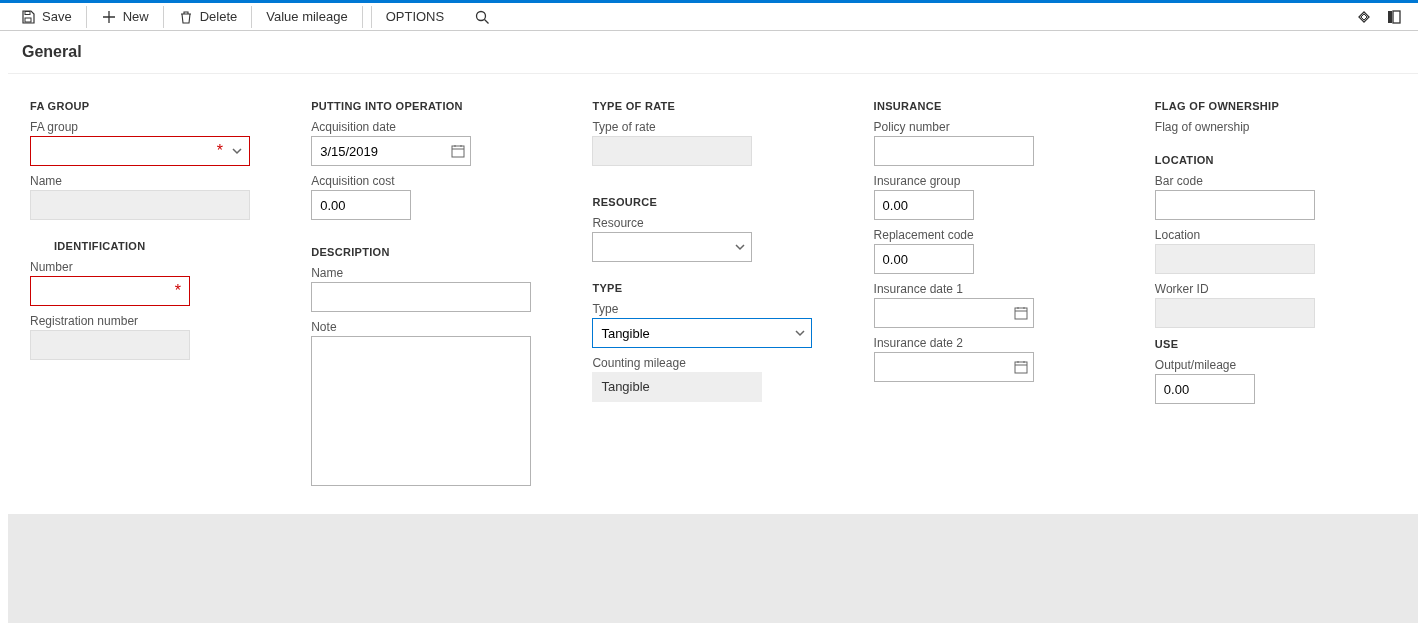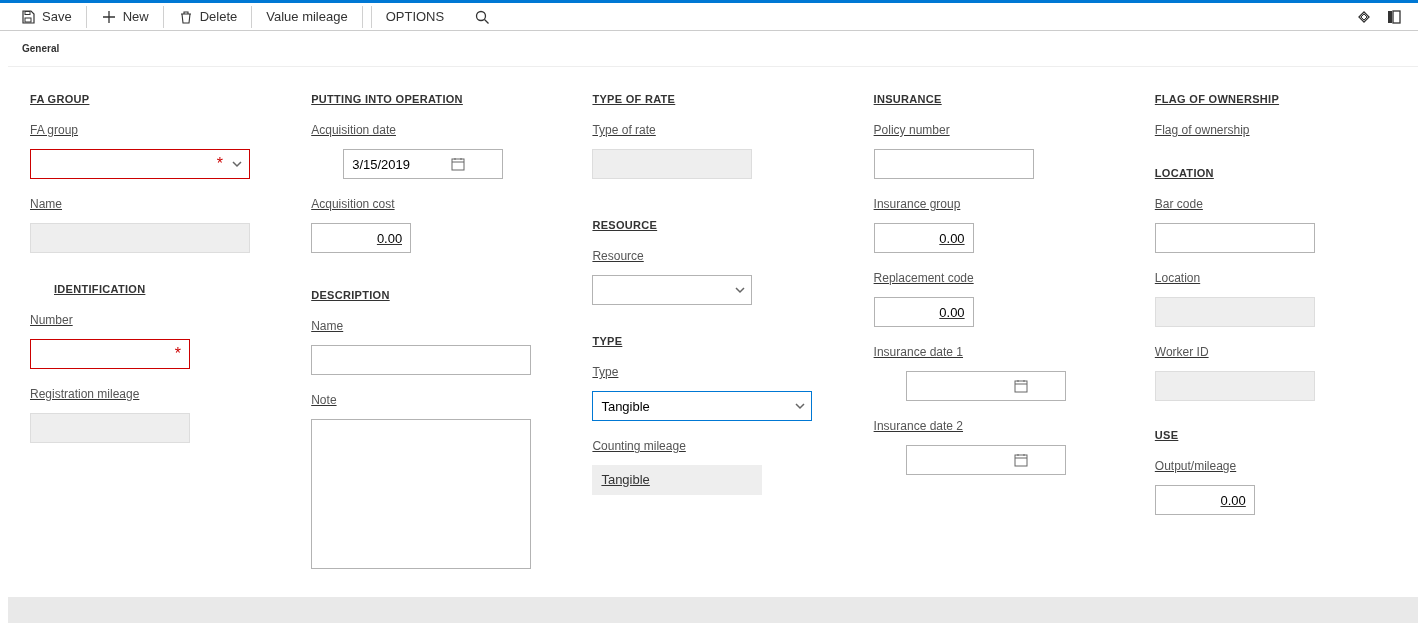--- a/index.html
+++ b/index.html
@@ -78,37 +78,36 @@
     margin-top: 6px;
   }
 
   .fast-tab {
     background: #fff;
     margin: 0 0 20px 0;
   }
   .fast-tab-header {
     padding: 12px 14px;
     font-weight: 600;
-    font-size: 10px;
+    font-size: 16px;
     border-bottom: 1px solid #eee;
   }
   .fast-tab-body {
     display: flex;
     gap: 40px;
     padding: 22px 22px 28px 22px;
     align-items: flex-start;
     flex-wrap: nowrap;
   }
   .col {
     flex: 1 1 0;
     min-width: 200px;
     display: flex;
     flex-direction: column;
-    gap: 12px;
-    text-decoration: underline;
+    gap: 2px;
   }
   .section-label {
     font-size: 11px;
     font-weight: 700;
     letter-spacing: .3px;
     color: #333;
     margin-top: 4px;
   }
   .field-label {
     font-size: 12px;
@@ -117,21 +116,21 @@
   }
   .field-input, .field-select, .field-textarea {
     border: 1px solid #b3b3b3;
     height: 30px;
     padding: 4px 8px;
     font-size: 13px;
     background: #fff;
     width: 100%;
     max-width: 220px;
   }
-  .field-input.num { text-align: right; max-width: 100px; }
+  .field-input.num { text-align: left; max-width: 100px; }
   .field-input.readonly, .readonly-box {
     background: #eee;
     border: 1px solid #ddd;
     height: 30px;
     padding: 4px 8px;
     max-width: 220px;
   }
   .field-textarea {
     height: 150px;
     resize: none;
@@ -159,21 +158,21 @@
     right: 6px;
     top: 50%;
     transform: translateY(-50%);
     pointer-events: none;
     color: #666;
   }
   .date-field {
     position: relative;
     max-width: 160px;
   }
-  .date-field .field-input { padding-right: 30px; width:100%; max-width:100%;margin-left:32px; }
+  .date-field .field-input { padding-right: 30px; width:100%; max-width:100%; }
   .date-field .cal {
     position: absolute;
     right: 6px;
     top: 50%;
     transform: translateY(-50%);
     pointer-events: none;
     color: #666;
   }
   .select-wide { max-width: 220px; }
   .type-select {
@@ -277,21 +276,21 @@
         <div class="field-label">Name</div>
         <div class="readonly-box"></div>
 
         <div class="section-label" style="margin-top:18px;margin-left:24px;">IDENTIFICATION</div>
         <div class="field-label">Number</div>
         <div class="combo required no-dd" style="max-width:160px;">
           <input class="field-input" style="border: none; height: 28px;" value="">
           <span class="ast">*</span>
         </div>
 
-        <div class="field-label">Registration mileage</div>
+        <div class="field-label">Registration number</div>
         <div class="readonly-box" style="max-width:160px;"></div>
       </div>
 
       <div class="col">
         <div class="section-label">PUTTING INTO OPERATION</div>
         <div class="field-label">Acquisition date</div>
         <div class="date-field">
           <input class="field-input" value="3/15/2019" style="">
           <span class="cal">
             <svg width="14" height="14" viewBox="0 0 14 14">
@@ -387,20 +386,20 @@
         <div class="section-label" style="margin-top:18px;">LOCATION</div>
         <div class="field-label">Bar code</div>
         <input class="field-input" style="max-width: 160px;" value="">
 
         <div class="field-label">Location</div>
         <div class="readonly-box" style="max-width:160px;"></div>
 
         <div class="field-label">Worker ID</div>
         <div class="readonly-box" style="max-width:160px;"></div>
 
-        <div class="section-label" style="margin-top:16px;">USE</div>
+        <div class="section-label" style="margin-top:8px;">USE</div>
         <div class="field-label">Output/mileage</div>
         <input class="field-input num" value="0.00" style="">
       </div>
 
     </div>
   </div>
 </div>
 
 </body></html>

